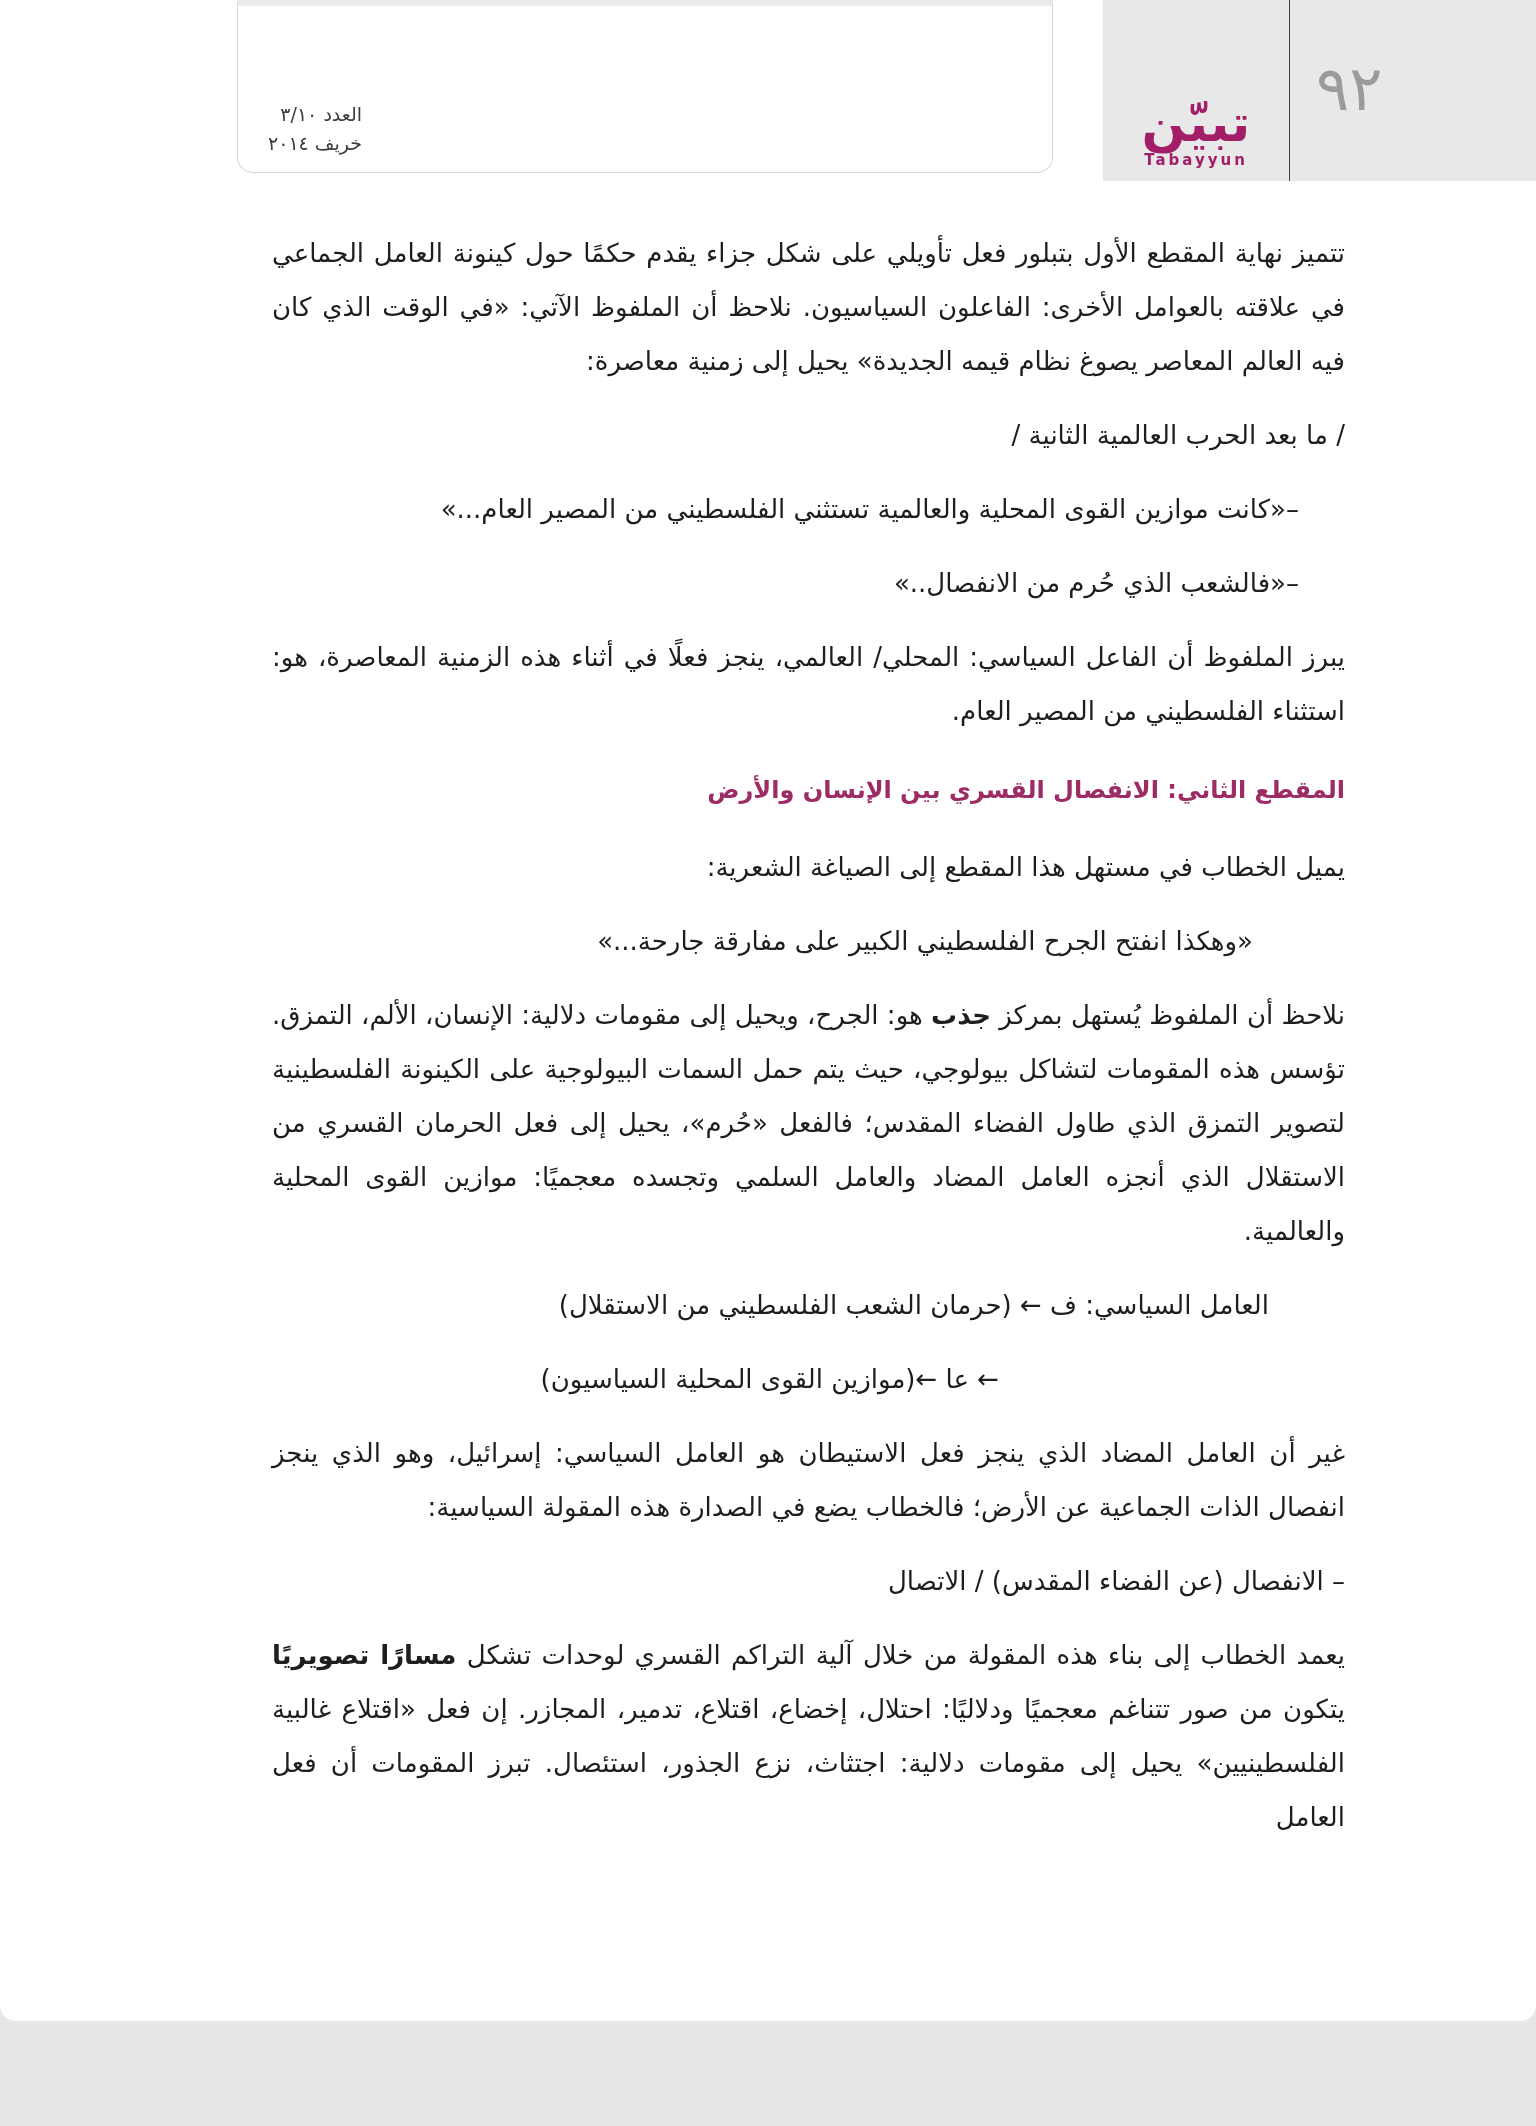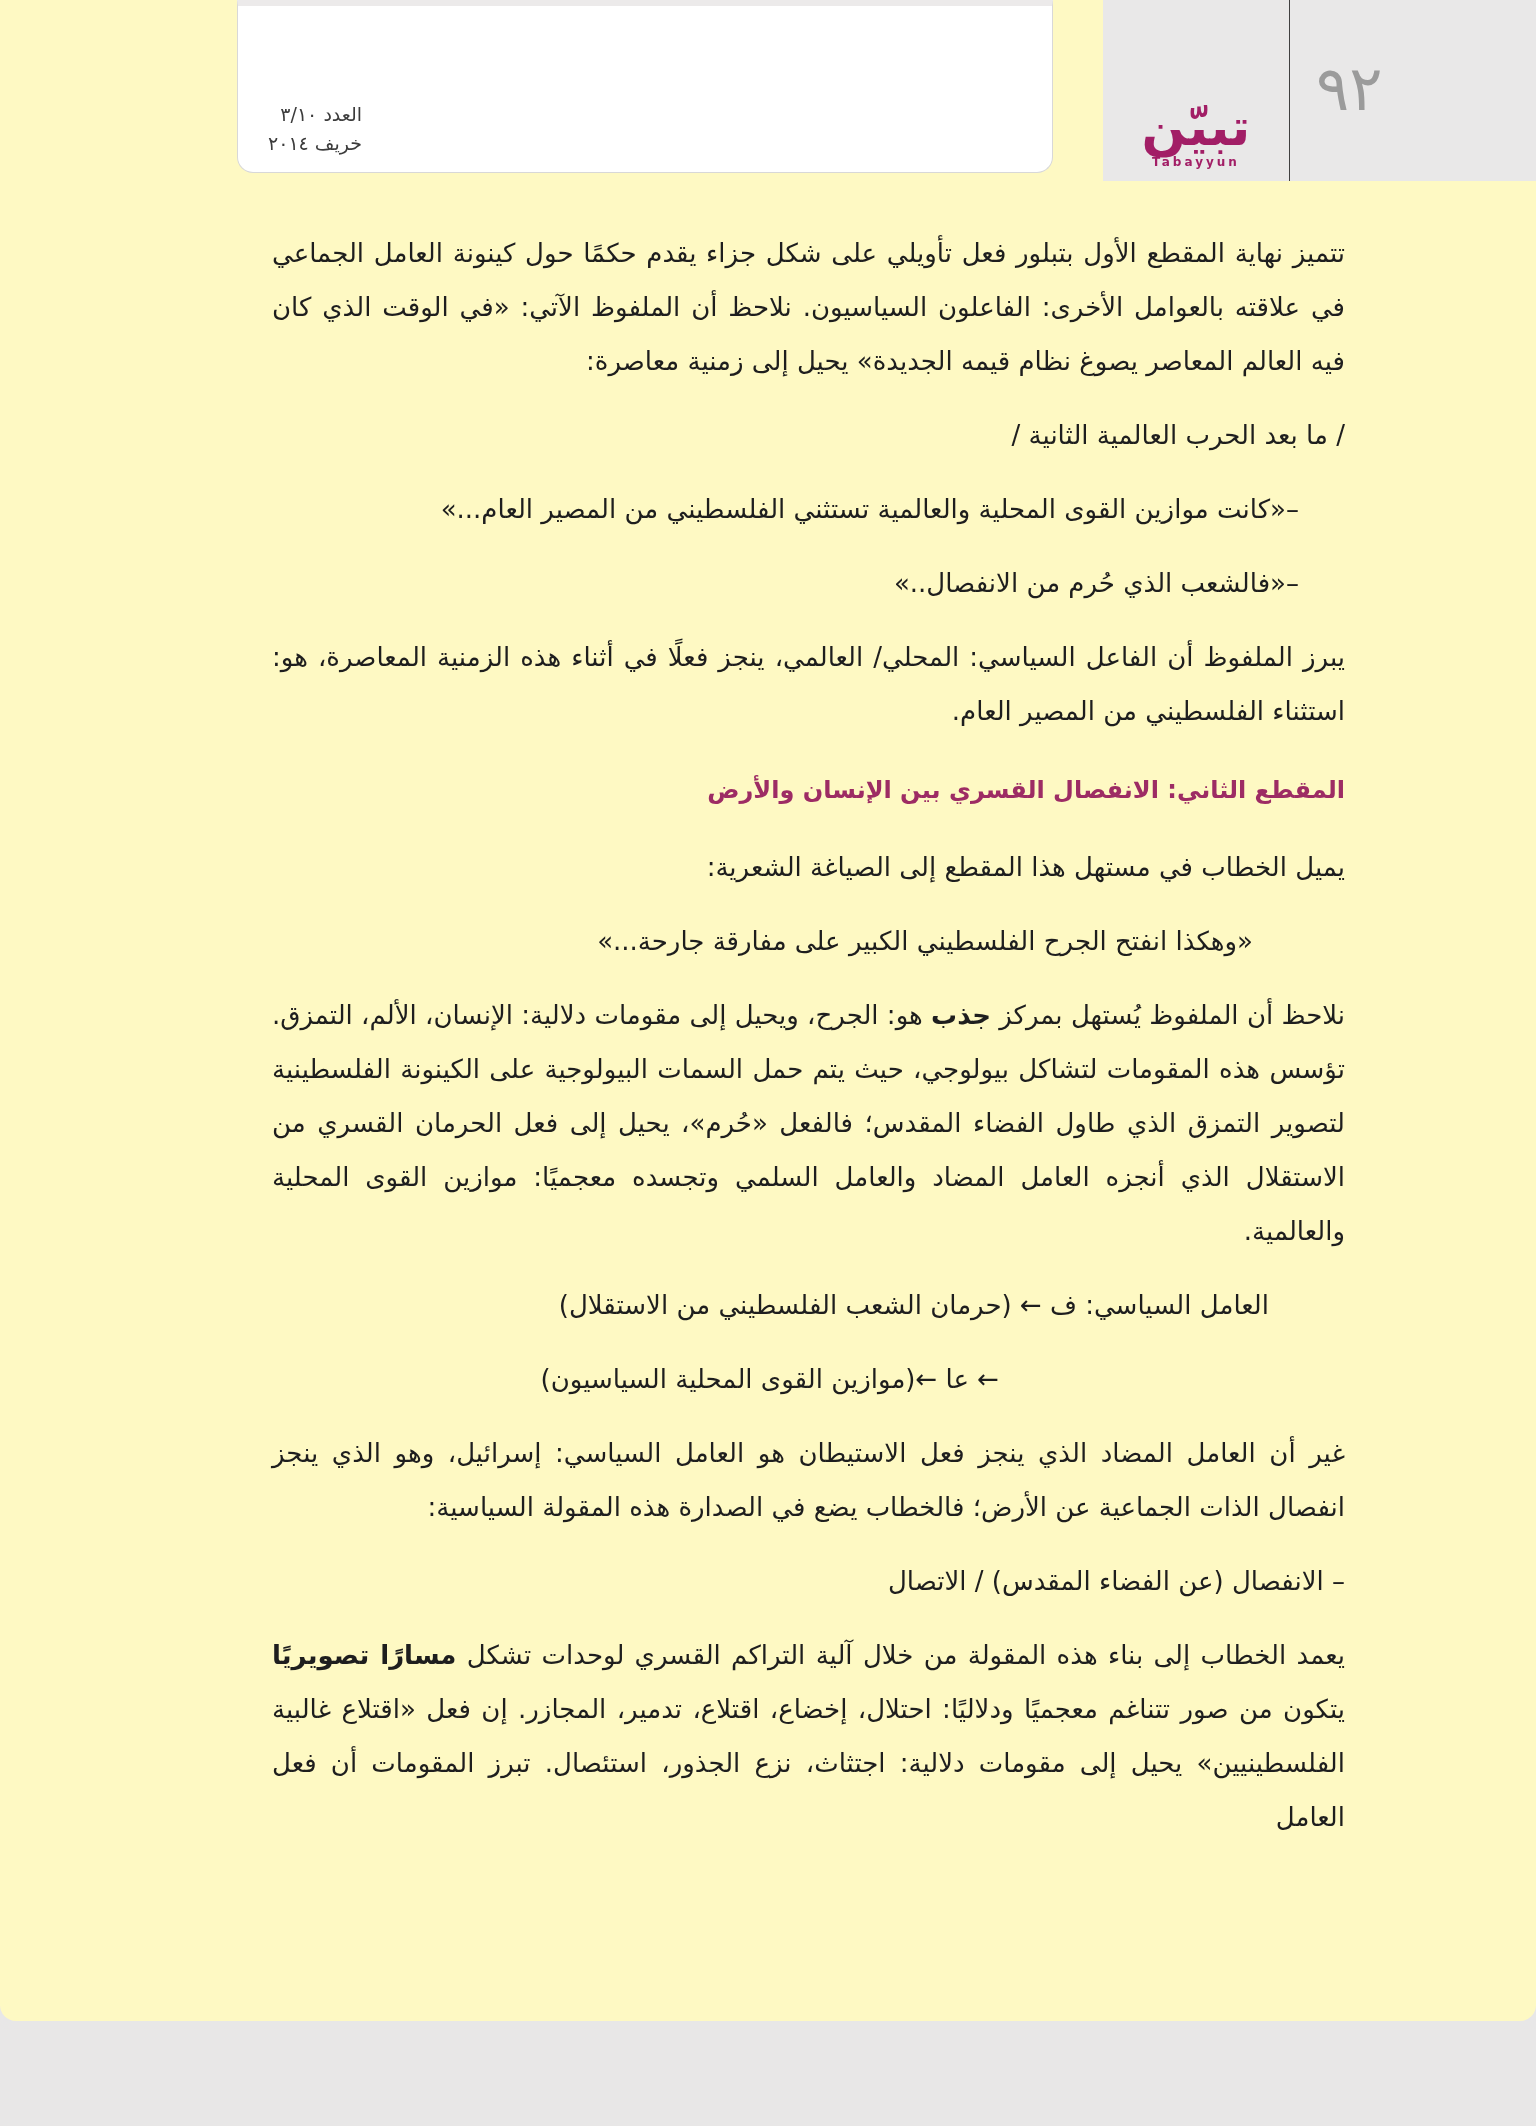--- a/index.html
+++ b/index.html
@@ -1,32 +1,32 @@
 <!DOCTYPE html>
 <html lang="ar"><head>
 <meta charset="utf-8">
 <style>
   html,body{margin:0;padding:0;}
   body{background:#e8e7e7;font-family:"DejaVu Sans",sans-serif;}
   .screen{position:relative;width:1536px;height:2126px;background:#e8e7e7;overflow:hidden;}
-  .page{position:absolute;left:0;top:0;width:1536px;height:2021px;background:#fef9c3;border-radius:0 0 16px 16px;}
+  .page{position:absolute;left:0;top:0;width:1536px;height:2021px;background:#ffffff;border-radius:0 0 16px 16px;}
 
   
   .issue-box{position:absolute;left:237px;top:0;width:816px;height:173px;
     border:1px solid #d8d8d8;border-top:6px solid #eceaea;box-sizing:border-box;
     border-radius:0 0 16px 16px;background:#ffffff;}
   .issue-text{position:absolute;left:30px;bottom:14px;direction:rtl;text-align:right;
     font-size:19px;line-height:29px;color:#3c3c3c;}
 
   
   .logo-box{position:absolute;left:1103px;top:0;width:186px;height:181px;background:#e9e8e8;
     display:flex;flex-direction:column;align-items:center;justify-content:flex-end;
     padding-bottom:12px;box-sizing:border-box;}
   .logo-ar{font-size:52px;line-height:1.05;font-weight:bold;direction:rtl;}
-  .logo-la{font-size:12px;letter-spacing:3px;margin-top:0px;font-weight:bold;}
+  .logo-la{font-size:15px;letter-spacing:3px;margin-top:0px;font-weight:bold;}
 
   
   .num-box{position:absolute;left:1289px;top:0;width:247px;height:181px;background:#e9e8e8;
     border-left:1px solid #404040;box-sizing:border-box;}
   .page-num{position:absolute;left:26px;top:58px;font-size:62px;line-height:1;color:#9b9b9b;}
 
   
   .article{position:absolute;left:272px;top:226px;width:1073px;direction:rtl;
     font-size:26px;line-height:54px;color:#1e1e1e;}
   .blk{margin:0 0 20px 0;text-align:right;}

